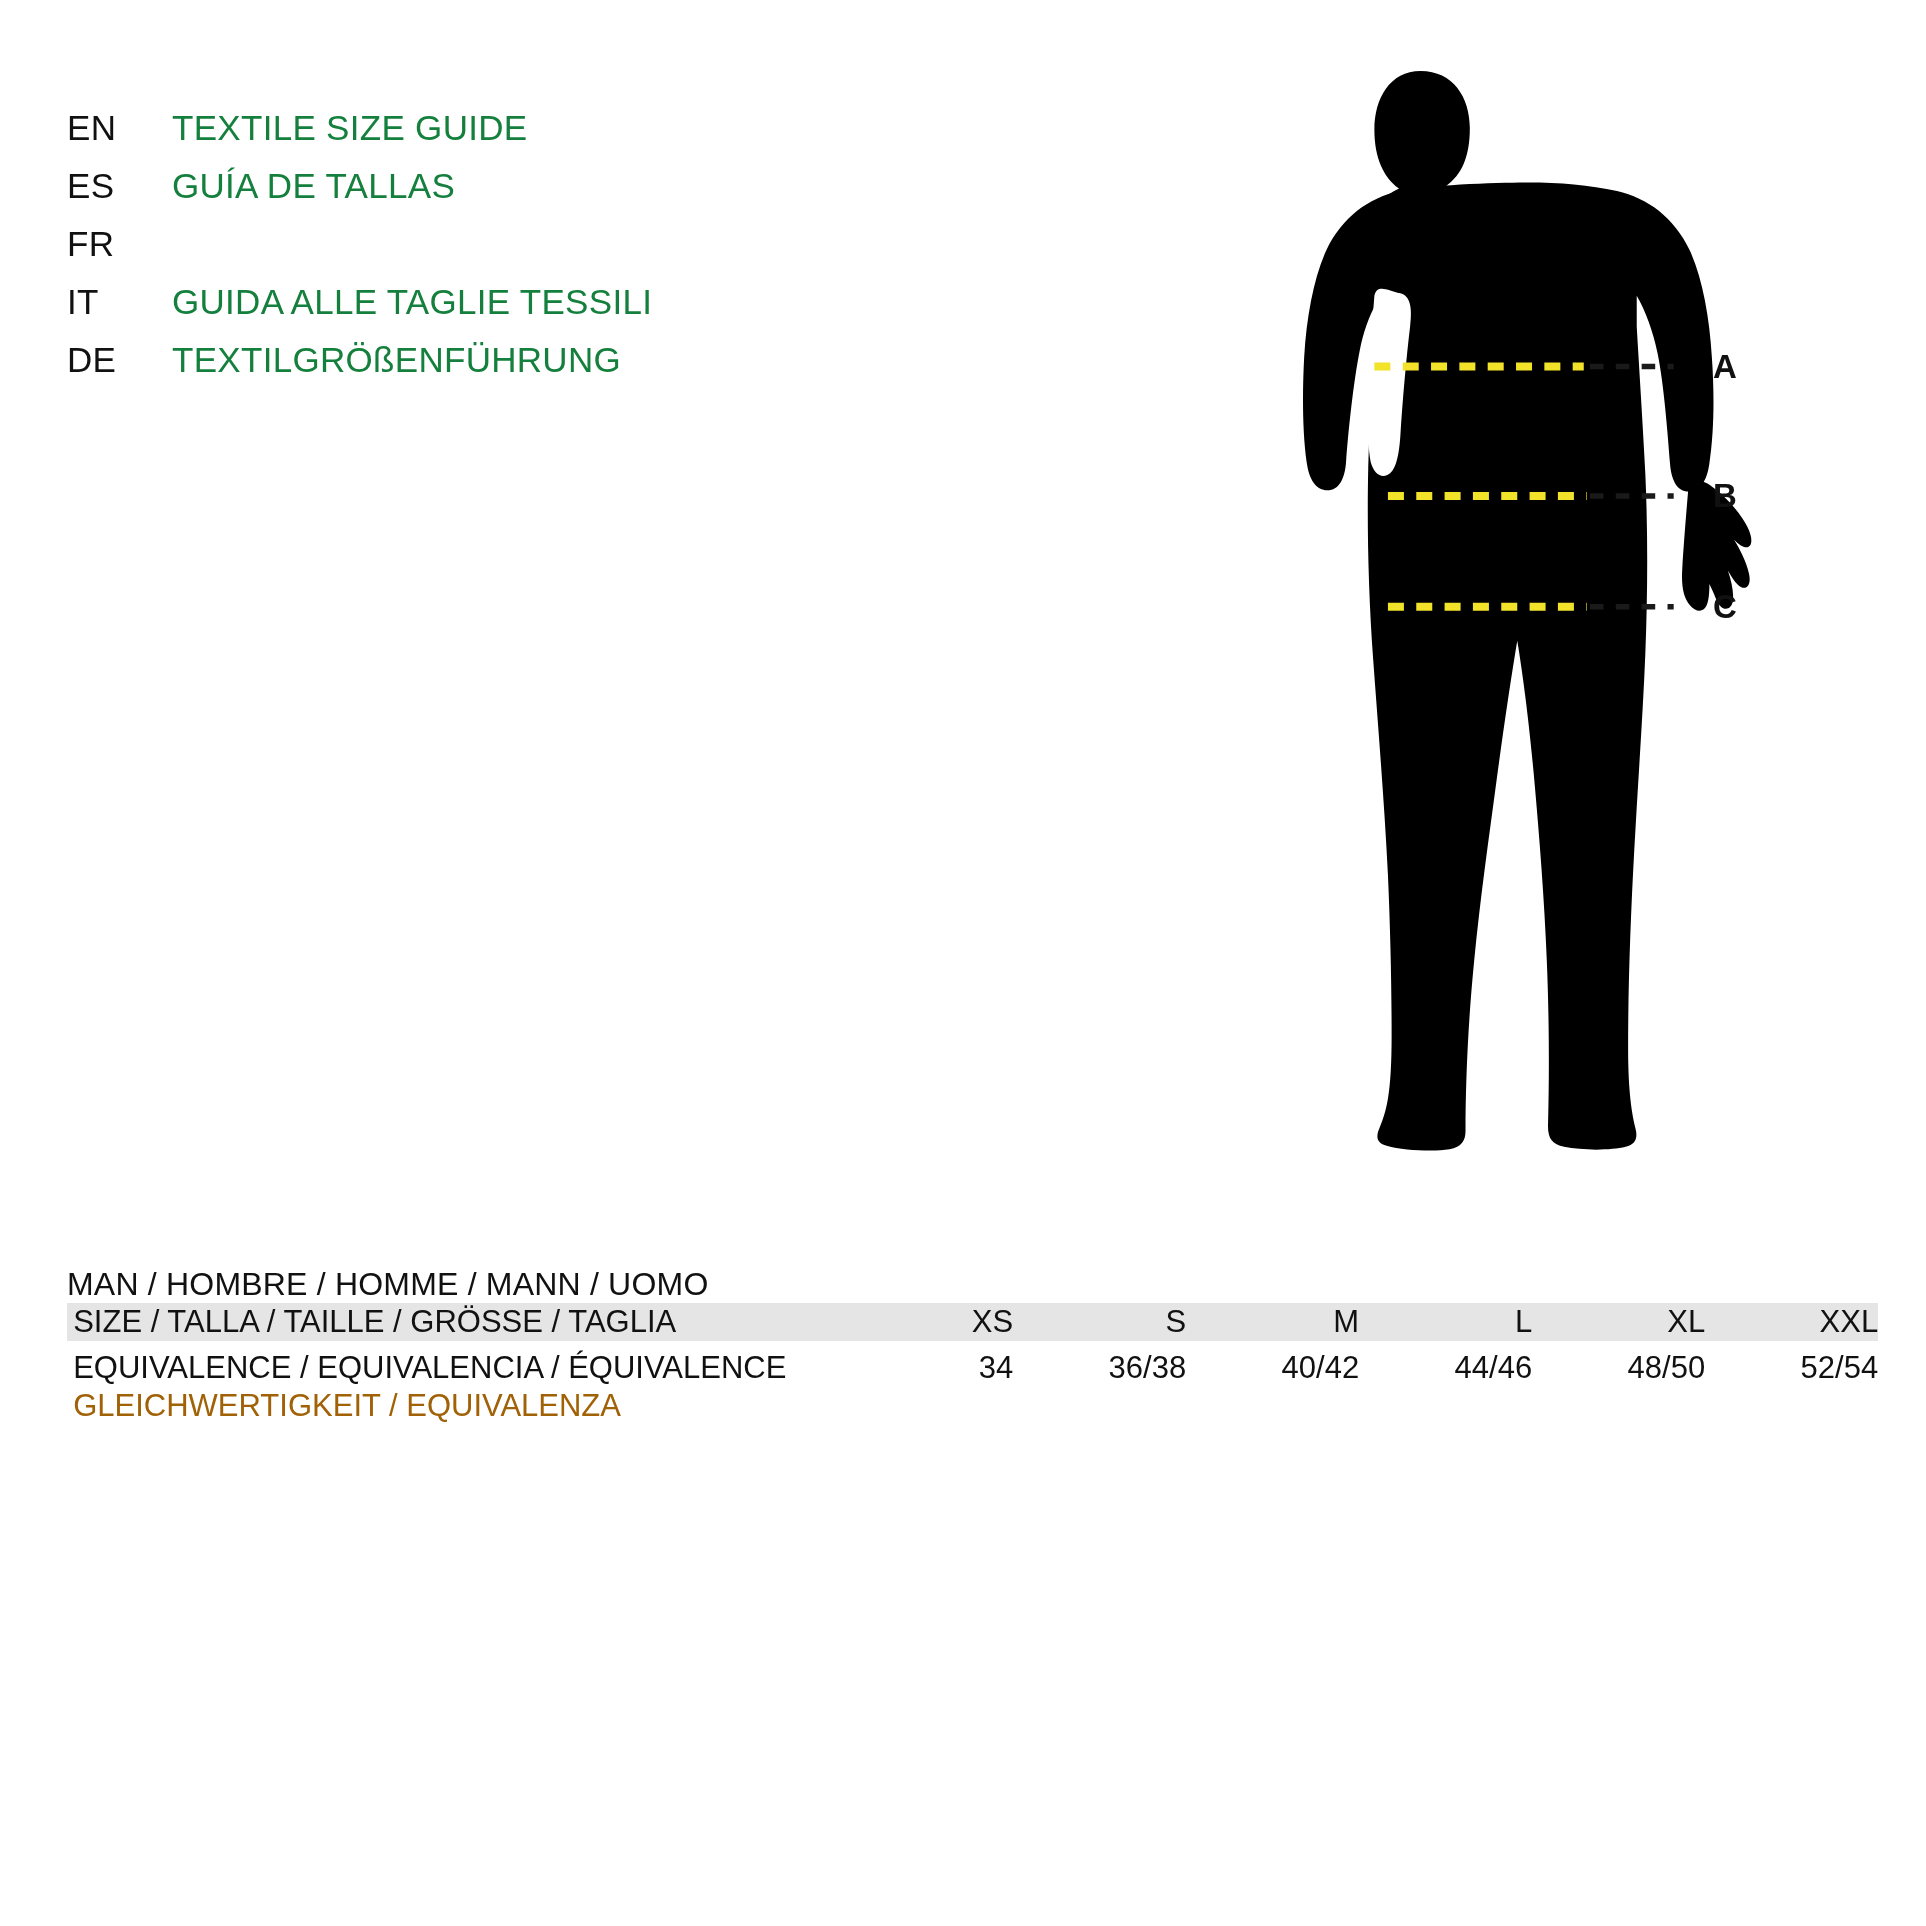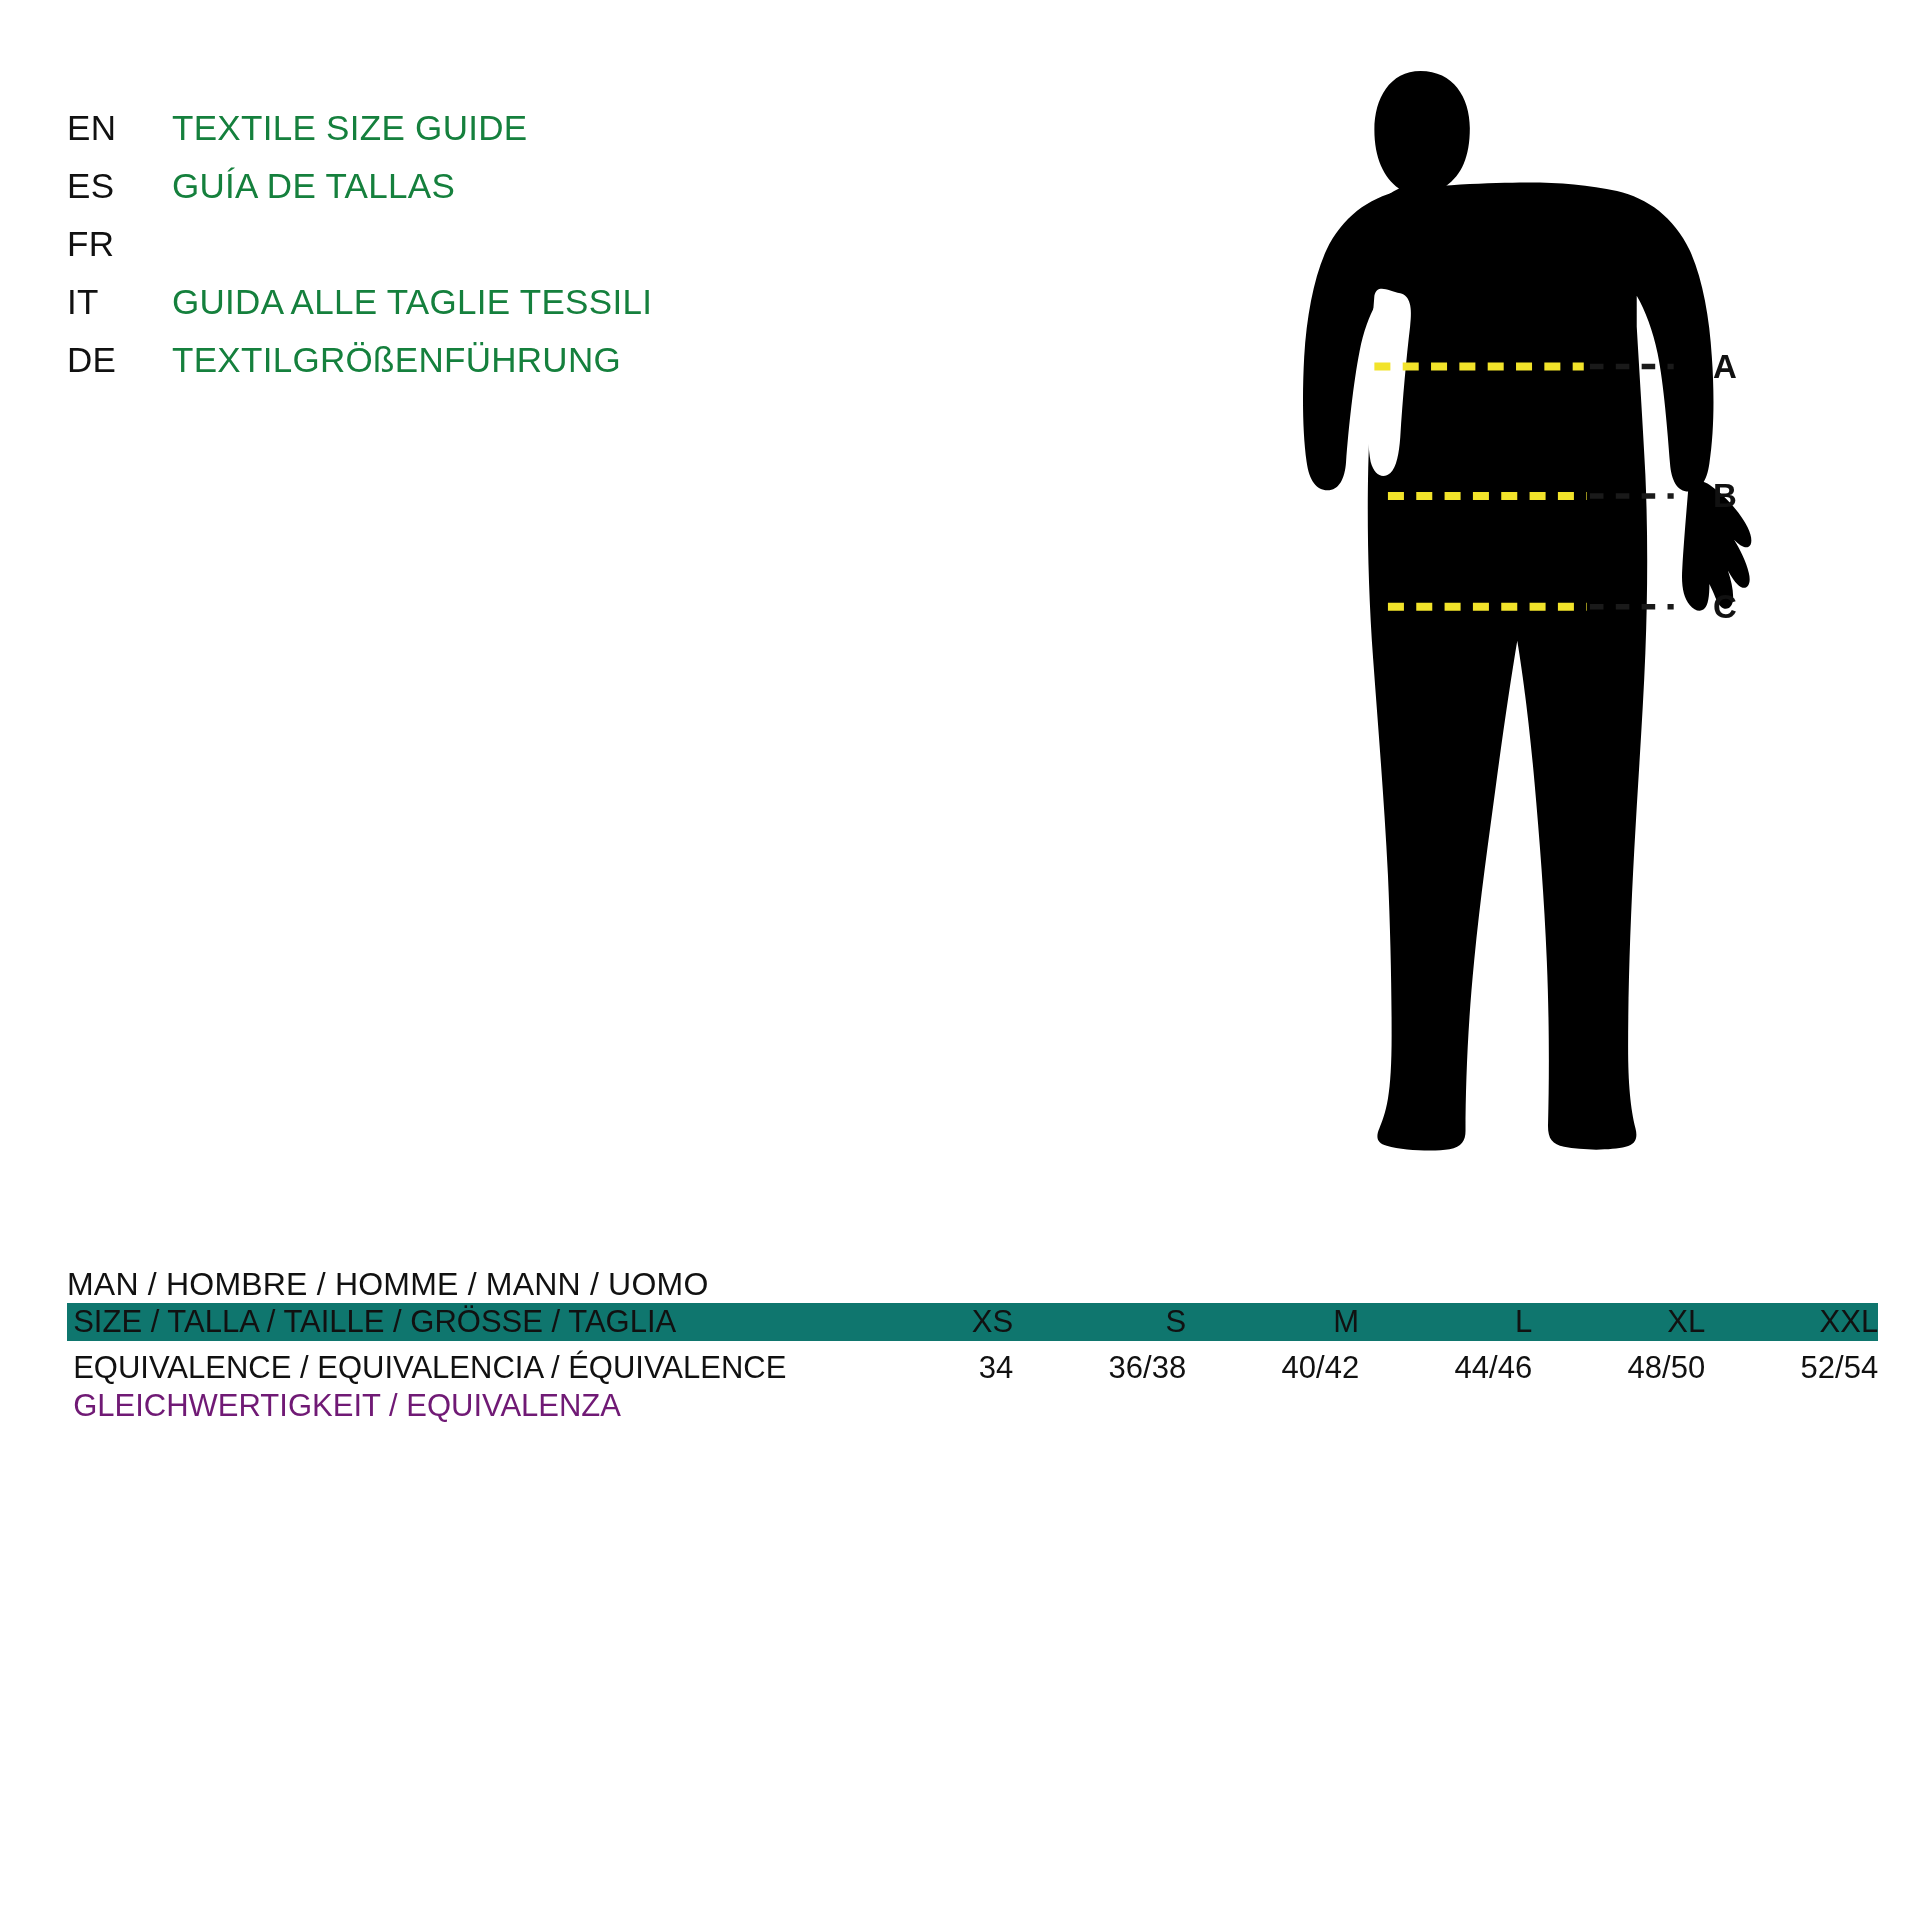--- a/index.html
+++ b/index.html
@@ -83,35 +83,35 @@
     table-layout: fixed;
   }
   table.size-table td {
     font-size: 31px;
     color: #111111;
     padding: 0;
     vertical-align: top;
     line-height: 1.22;
   }
   .row-header td {
-    background: #0f766e;
+    background: #e5e5e5;
     height: 36px;
     vertical-align: middle;
   }
   .col-label { width: 767px; padding-left: 6.2px !important; }
   .col-val {
     width: 173px;
     text-align: right;
   }
   .row-values td {
     padding-top: 8.6px !important;
   }
   .sub-line {
     font-size: 31px;
-    color: #701a75;
+    color: #a16207;
     padding-left: 6.2px;
     padding-top: 1.2px;
   }
 </style>
 </head>
 <body>
 
 <div class="lang-block">
   <div class="lang-row">
     <span class="lang-code">EN</span>

